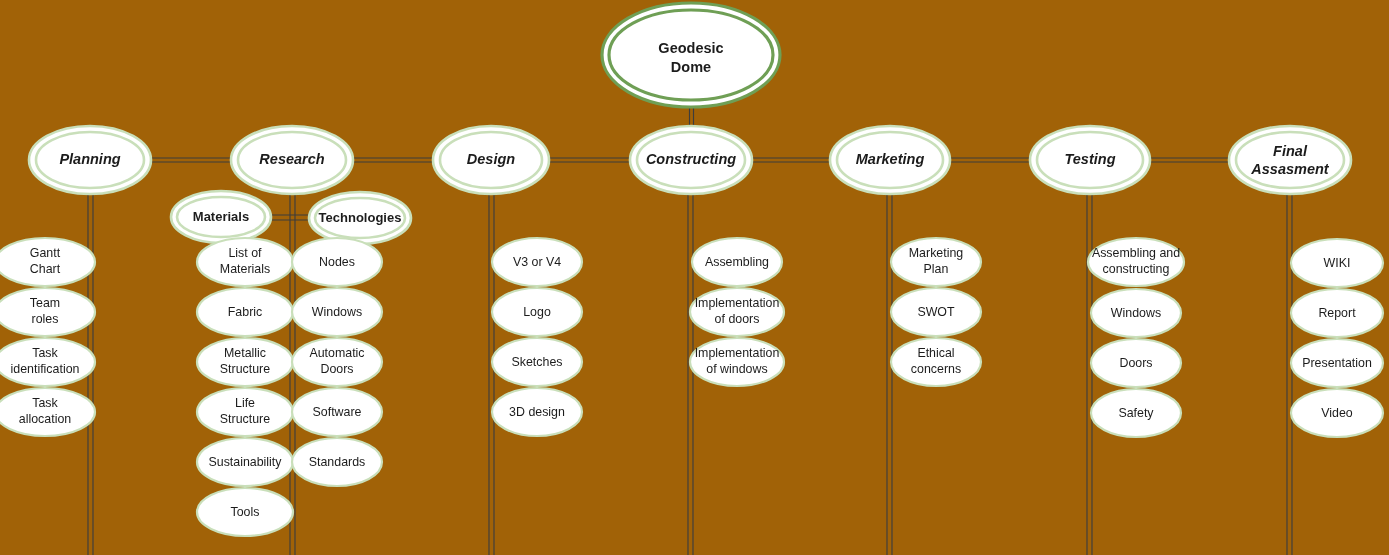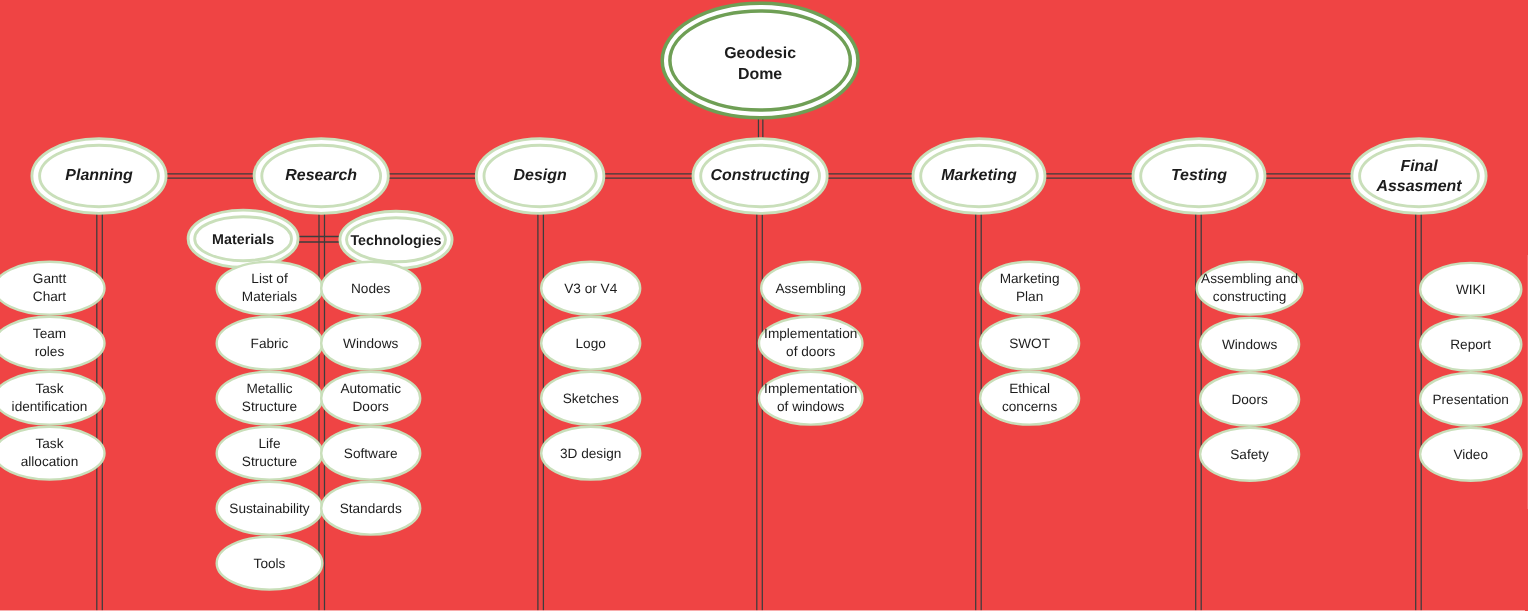--- a/index.html
+++ b/index.html
@@ -9,21 +9,21 @@
     background: #ffffff;
   }
   body {
     font-family: "Liberation Sans", sans-serif;
     color: #1a1a1a;
   }
   #canvas {
     position: relative;
     width: 1389px;
     height: 555px;
-    background: #ef4444;
+    background: #a16207;
     overflow: hidden;
   }
   #diagram-svg {
     position: absolute;
     left: 0;
     top: 0;
     width: 1389px;
     height: 555px;
     display: block;
   }

